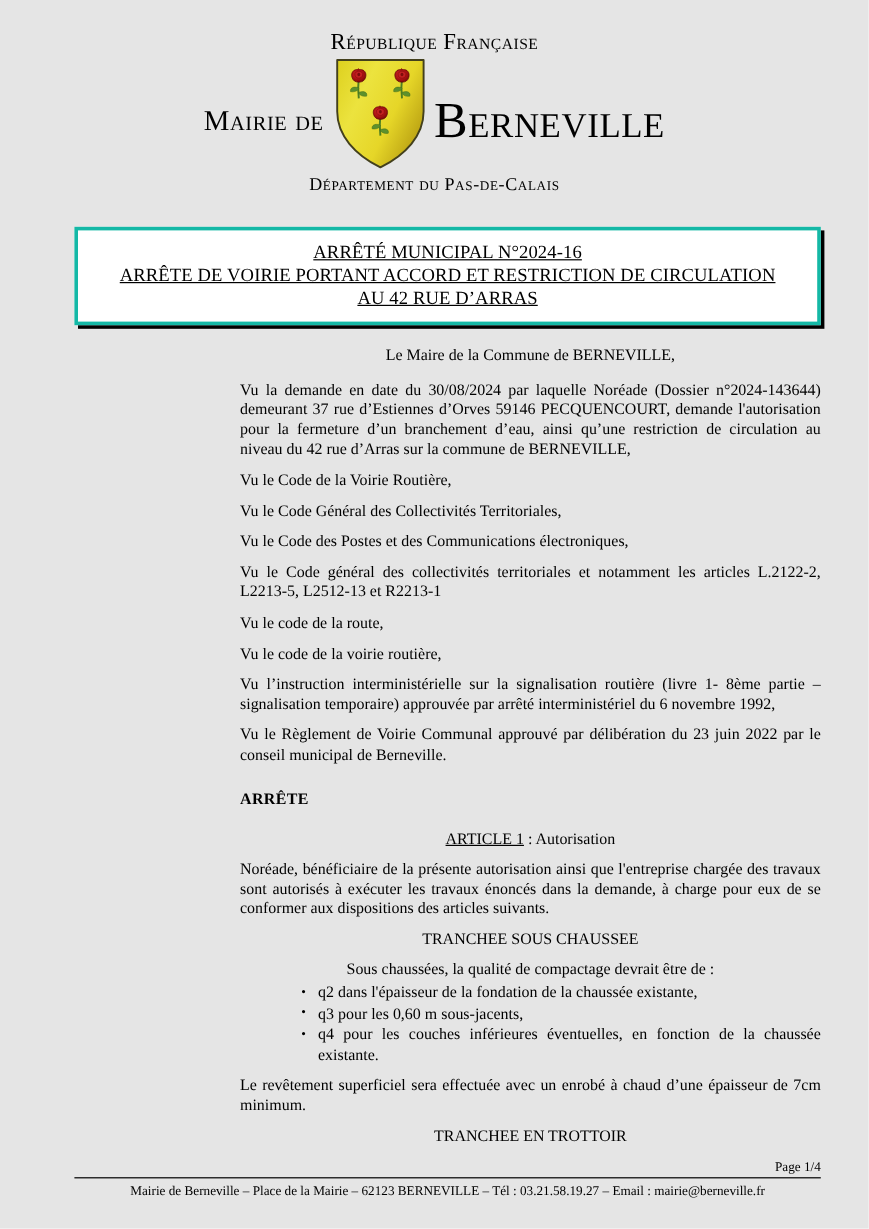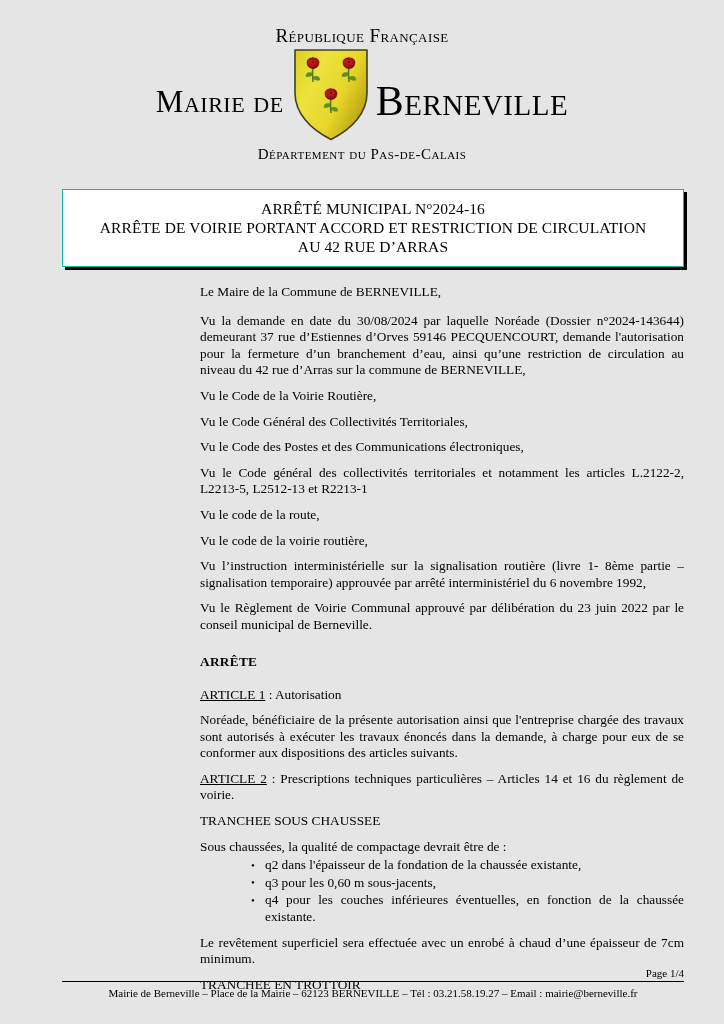--- a/index.html
+++ b/index.html
@@ -37,21 +37,21 @@
   }
   .mairie-row {
     position: relative;
     height: 92px;
     display: flex;
     align-items: center;
     justify-content: center;
     margin-top: 2px;
   }
   .mairie-text {
-    font-size: 31px;
+    font-size: 24px;
     font-variant: small-caps;
     letter-spacing: 0.5px;
     white-space: nowrap;
     line-height: 1;
     position: relative;
     top: 6px;
   }
   .berneville-text {
     font-size: 42px;
     font-variant: small-caps;
@@ -80,25 +80,26 @@
     margin-top: 6px;
     line-height: 1;
   }
 
   
   .title-box-outer {
     margin: 27px 40px 0 62px;
     position: relative;
   }
   .title-box {
-    border: 1px solid #14b8a6;
+    border: 3px solid #14b8a6;
     padding: 9px 6px 10px 6px;
     text-align: center;
     box-shadow: 3px 3px 0 0 #000;
     background: #fff;
+    text-decoration: underline;
   }
   .title-line {
     font-size: 15.5px;
     line-height: 19px;
     letter-spacing: 0.1px;
     white-space: nowrap;
   }
 
   
   .body {
@@ -106,21 +107,21 @@
     padding-top: 17px;
   }
   .p {
     font-size: 13.3px;
     line-height: 16.6px;
     margin: 0 0 9px 0;
     text-align: justify;
     text-justify: inter-word;
   }
   .p.tight { margin-bottom: 2px; }
-  .p.nojust { text-align: left; }
+  .p.nojust { text-align: center; }
   .gap-before { margin-top: 12px; }
 
   .centered-bold {
     text-align: left;
     font-weight: bold;
     font-size: 13.3px;
     margin: 20px 0 17px 0;
     letter-spacing: 0.3px;
   }
   .u { text-decoration: underline; }
@@ -249,21 +250,20 @@
     <p class="p">Vu le code de la voirie routière,</p>
     <p class="p">Vu l’instruction interministérielle sur la signalisation routière (livre 1- 8ème partie – signalisation temporaire) approuvée par arrêté interministériel du 6 novembre 1992,</p>
     <p class="p">Vu le Règlement de Voirie Communal approuvé par délibération du 23 juin 2022 par le conseil municipal de Berneville.</p>
 
     <div class="centered-bold">ARRÊTE</div>
 
     <p class="p nojust"><span class="u">ARTICLE 1</span><span> : Autorisation</span></p>
 
     <p class="p">Noréade, bénéficiaire de la présente autorisation ainsi que l'entreprise chargée des travaux sont autorisés à exécuter les travaux énoncés dans la demande, à charge pour eux de se conformer aux dispositions des articles suivants.</p>
 
-    <p class="p"><span class="u">ARTICLE 2</span><span> : Prescriptions techniques particulières – Articles 14 et 16 du règlement de voirie.</span></p>
 
     <p class="p nojust">TRANCHEE SOUS CHAUSSEE</p>
 
     <p class="p nojust tight">Sous chaussées, la qualité de compactage devrait être de :</p>
 
     <ul class="bullets">
       <li>q2 dans l'épaisseur de la fondation de la chaussée existante,</li>
       <li>q3 pour les 0,60 m sous-jacents,</li>
       <li>q4 pour les couches inférieures éventuelles, en fonction de la chaussée existante.</li>
     </ul>

